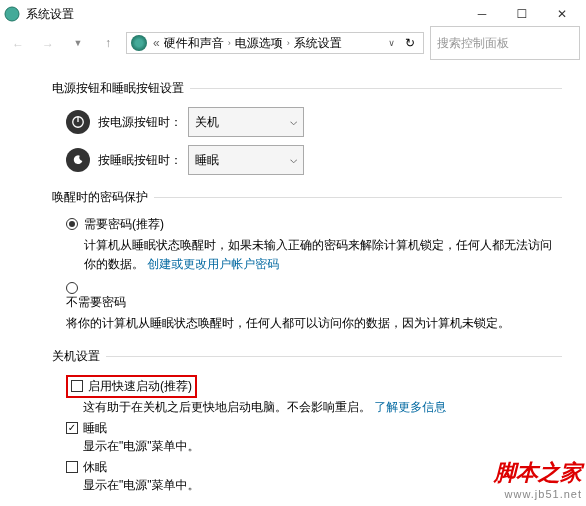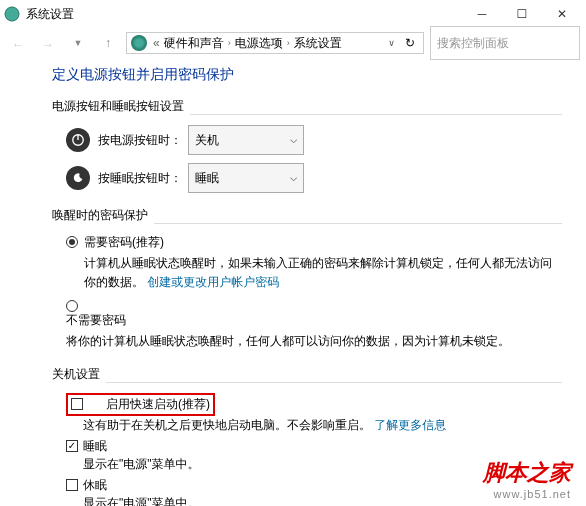--- a/index.html
+++ b/index.html
@@ -14,42 +14,42 @@
 .nav-arrow.disabled { color: #ccc; }
 .breadcrumb { flex: 1; height: 22px; border: 1px solid #ccc; display: flex; align-items: center; padding: 0 4px; font-size: 12px; gap: 2px; }
 .bc-sep { color: #666; padding: 0 2px; }
 .bc-icon { width: 16px; height: 16px; display: inline-block; border-radius: 50%; background: radial-gradient(circle, #4a9 30%, #276 70%); margin-right: 2px; }
 .bc-caret { color: #666; font-size: 9px; padding: 0 2px; }
 .bc-refresh { margin-left: auto; color: #555; padding: 0 4px; }
 .searchbox { width: 150px; height: 22px; border: 1px solid #ccc; padding: 16px 6px; color: #999; display: flex; align-items: center; font-size: 12px; }
 .content { padding: 8px 24px 8px 52px; }
 .page-title { color: #003399; font-size: 14px; margin-bottom: 10px; }
 .page-desc { font-size: 12px; margin-bottom: 18px; color: #000; }
-.section-hdr { font-size: 12px; color: #000; display: flex; align-items: flex-end; margin-bottom: 10px; margin-top: 14px; }
+.section-hdr { font-size: 12px; color: #000; display: flex; align-items: center; margin-bottom: 10px; margin-top: 14px; }
 .section-hdr .line { flex: 1; height: 1px; background: #ddd; margin-left: 6px; }
 .row { display: flex; align-items: center; margin-bottom: 8px; padding-left: 14px; }
 .power-icon { width: 24px; height: 24px; border-radius: 50%; background: #333; display: flex; align-items: center; justify-content: center; margin-right: 8px; }
 .power-icon svg { width: 14px; height: 14px; }
 .row-label { width: 90px; font-size: 12px; }
 .dropdown { width: 116px; height: 30px; border: 1px solid #aaa; background: #f5f5f5; display: flex; align-items: center; padding: 0 6px; font-size: 12px; justify-content: space-between; }
 .dropdown-caret { font-size: 9px; color: #333; }
 .radio-row { display: flex; align-items: flex-start; padding-left: 14px; margin-bottom: 2px; }
 .radio { width: 12px; height: 12px; border: 1px solid #333; border-radius: 50%; margin-right: 6px; margin-top: 2px; display: flex; align-items: center; justify-content: center; flex-shrink: 0; }
 .radio.checked::after { content: ''; width: 6px; height: 6px; background: #333; border-radius: 50%; }
 .radio-body { flex: 1; }
 .radio-label { font-size: 12px; }
 .radio-desc { font-size: 12px; color: #000; padding-left: 0px; margin-top: 3px; line-height: 1.6; }
 .link { color: #0369a1; cursor: pointer; }
 .cb-row { display: flex; align-items: center; padding-left: 14px; margin-bottom: 1px; }
 .cb { width: 12px; height: 12px; border: 1px solid #333; margin-right: 5px; display: flex; align-items: center; justify-content: center; flex-shrink: 0; font-size: 10px; line-height: 1; }
 .cb.checked::after { content: '✓'; color: #000; font-size: 10px; }
 .cb-label { font-size: 12px; }
 .cb-desc { padding-left: 31px; font-size: 12px; margin-bottom: 4px; }
-.highlight-box { border: 2px solid #d00; padding: 1px 3px; display: inline-flex; align-items: center; gap: 18px; }
-.watermark { position: absolute; right: 15px; bottom: 6px; text-align: right; pointer-events: none; }
+.highlight-box { border: 2px solid #d00; padding: 1px 3px; display: inline-flex; align-items: center; }
+.watermark { position: absolute; right: 4px; bottom: 6px; text-align: right; pointer-events: none; }
 .wm1 { color: #d00; font-size: 22px; font-family: "KaiTi","STKaiti",serif; font-style: italic; font-weight: bold; }
 .wm2 { color: #888; font-size: 11px; letter-spacing: 1px; }
 </style>
 </head>
 <body>
 
 <div class="titlebar">
   <span class="titlebar-icon">
     <svg viewBox="0 0 16 16">
         <circle cx="8" cy="8" r="7" fill="#4a9" stroke="#276"></circle>
@@ -76,21 +76,20 @@
     <span>电源选项</span>
     <span class="bc-caret">›</span>
     <span>系统设置</span>
     <span class="bc-refresh" style="font-size:9px;">∨</span>
     <span style="padding:0 4px;">↻</span>
   </div>
   <div class="searchbox">搜索控制面板</div>
 </div>
 
 <div class="content">
-  <div class="page-title">定义电源按钮并启用密码保护</div>
 
   <div class="section-hdr">
     <span>电源按钮和睡眠按钮设置</span>
     <span class="line"></span>
   </div>
   <div class="row">
     <span class="power-icon">
       <svg viewBox="0 0 16 16">
           <circle cx="8" cy="8" r="6" fill="none" stroke="#fff" stroke-width="1.5"></circle>
           <line x1="8" y1="2" x2="8" y2="8" stroke="#fff" stroke-width="1.5"></line>

